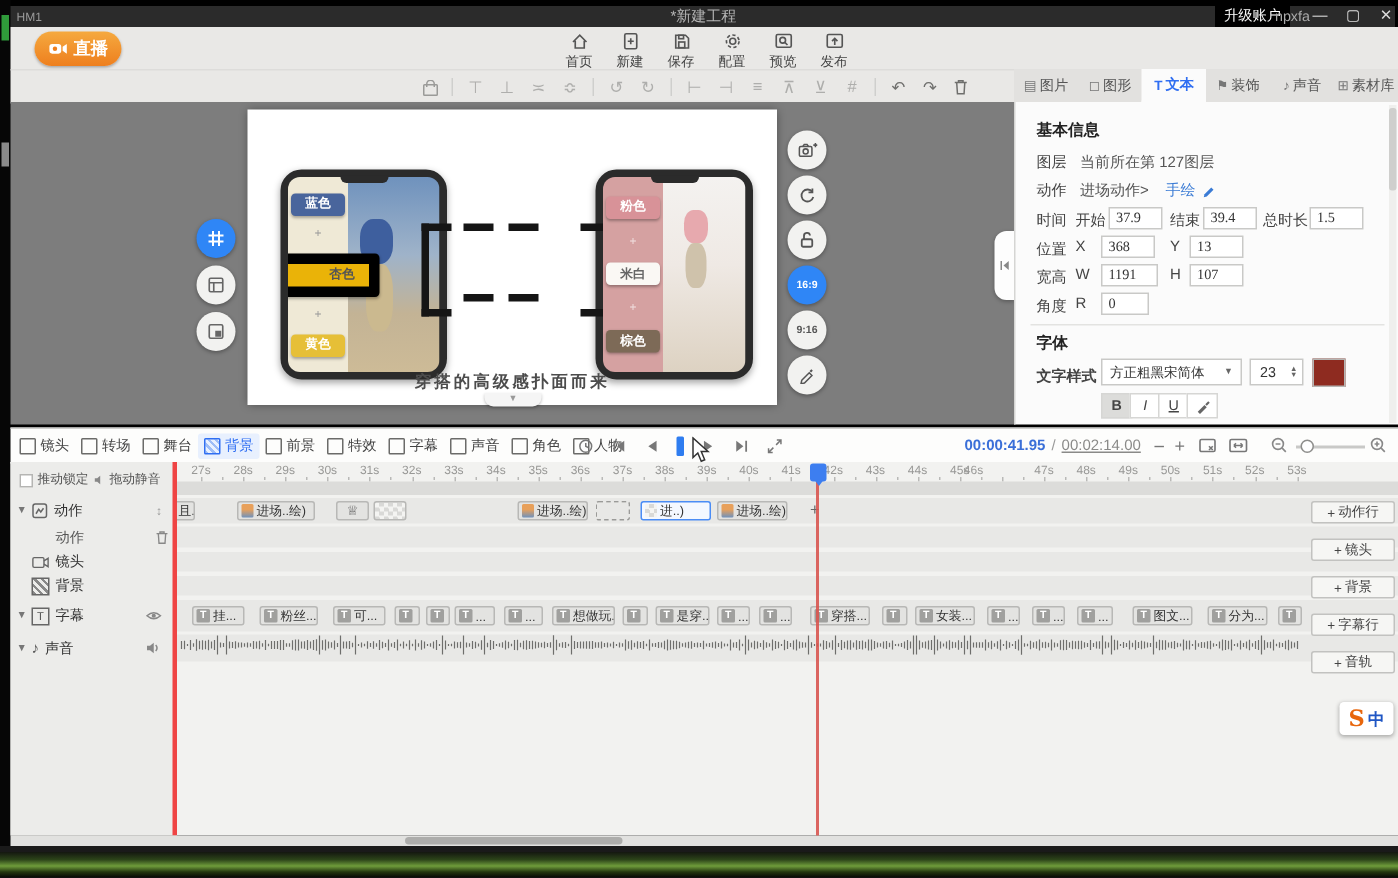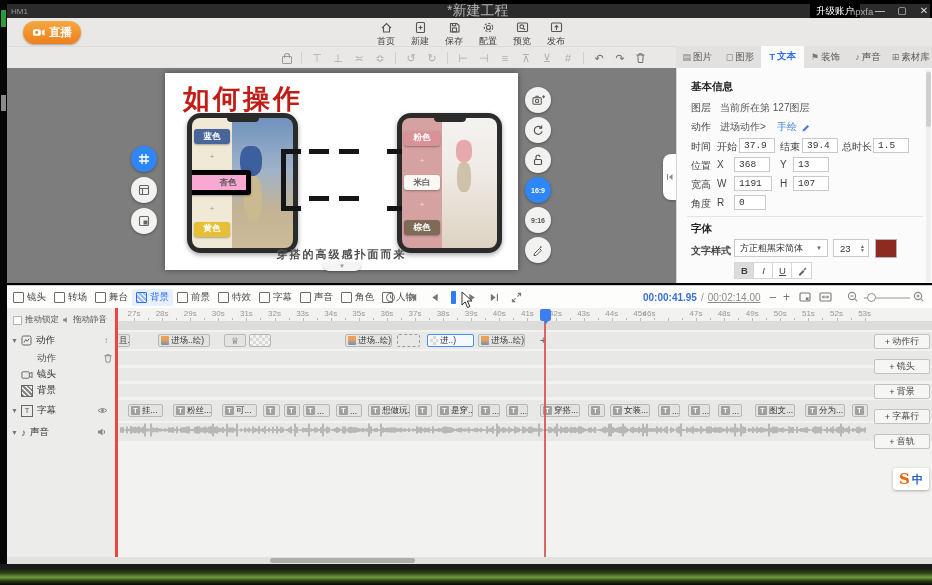--- a/index.html
+++ b/index.html
@@ -5,21 +5,21 @@
   html,body{margin:0;padding:0;background:#222;}
   .app{position:relative;width:932px;height:585px;background:#000;overflow:hidden;
        font-family:"Liberation Sans","DejaVu Sans",sans-serif;-webkit-font-smoothing:antialiased;}
   .abs{position:absolute;}
   svg{display:block;}
   
   .menubar{left:7px;top:4px;right:2px;height:14px;background:#2b2b2b;display:flex;align-items:center;
            font-size:10px;color:#c8c8c8;}
   .menu-logo{margin:0 8px 0 4px;color:#9a9a9a;font-size:8px;}
   .menu-item{padding:0 12px;cursor:default;}
-  .menu-title{position:absolute;left:440px;color:#b5b5b5;font-size:14px;}
+  .menu-title{position:absolute;left:440px;color:#b5b5b5;font-size:10px;}
   .upgrade{position:absolute;left:803px;top:0;height:14px;line-height:14px;padding:0 6px;background:#000000;color:#fff;font-size:9.5px;}
   .username{position:absolute;left:843px;color:#aaa;font-size:9.5px;}
   .winctl{position:absolute;top:0;height:14px;line-height:13px;color:#ddd;font-size:10px;width:18px;text-align:center;}
   
   .toolbar{left:7px;top:18px;right:0;height:28px;background:#e9e8e6;}
   .live-btn{left:16px;top:3px;width:58px;height:23px;border-radius:13px;background:linear-gradient(180deg,#f5a93f,#ee7f1e);
             display:flex;align-items:center;justify-content:center;gap:4px;color:#fff;font-size:11.5px;font-weight:bold;
             box-shadow:0 1px 2px rgba(0,0,0,.3);}
   .tb-action{width:34px;text-align:center;color:#444;font-size:9px;}
   .tb-action .ic{height:13px;display:flex;justify-content:center;margin-bottom:1px;}
@@ -58,21 +58,21 @@
   .slide-tab{left:158px;top:189px;width:38px;height:9px;background:#f5f5f5;border-radius:0 0 6px 6px;text-align:center;font-size:6px;color:#999;line-height:8px;box-shadow:0 1px 2px rgba(0,0,0,.25);}
   .circle-btn{position:absolute;width:26px;height:26px;border-radius:50%;background:#f2f2f0;display:flex;align-items:center;justify-content:center;box-shadow:0 1px 3px rgba(0,0,0,.35);color:#555;}
   .circle-btn.blue{background:#2f86f6;color:#fff;}
   .ratio-txt{font-size:7px;font-weight:bold;}
   .collapse-handle{left:663px;top:154px;width:13px;height:46px;background:#fdfdfd;border-radius:8px 0 0 8px;display:flex;align-items:center;justify-content:center;color:#888;font-size:7px;box-shadow:0 1px 3px rgba(0,0,0,.3);}
   
   .props{left:676px;top:68px;width:256px;height:215px;background:#fbfbfb;border-left:1px solid #d5d5d3;font-size:10px;color:#333;}
   .sec{position:absolute;left:14px;font-weight:bold;font-size:10.5px;color:#222;}
   .plabel{position:absolute;left:14px;color:#444;}
   .ptext{position:absolute;color:#555;}
-  .inp{position:absolute;height:15px;border:1px solid #c9c9c7;background:#fff;font-size:9.5px;color:#333;padding:4px 4px;box-sizing:border-box;font-family:Liberation Mono, monospace;}
+  .inp{position:absolute;height:15px;border:1px solid #c9c9c7;background:#fff;font-size:9.5px;color:#333;padding:4px 4px;box-sizing:border-box;font-family:Liberation Serif, serif;}
   .link-blue{color:#3a7bd5;}
   .pdivider{position:absolute;left:10px;right:10px;height:1px;background:#e3e3e1;}
   .dropdown{position:absolute;height:18px;border:1px solid #c9c9c7;background:#fff;font-size:9.5px;color:#333;display:flex;align-items:center;justify-content:space-between;padding:0 5px;box-sizing:border-box;}
   .spinner{position:absolute;height:18px;border:1px solid #c9c9c7;background:#fff;font-size:9.5px;display:flex;align-items:center;justify-content:space-between;padding:0 3px 0 6px;box-sizing:border-box;}
   .spin-arrows{display:flex;flex-direction:column;font-size:5px;color:#666;line-height:4px;}
   .swatch{position:absolute;width:20px;height:17px;border:1px solid #b5b5b3;}
   .biucell{position:absolute;width:19px;height:15px;border:1px solid #d6d6d4;background:#fff;display:flex;align-items:center;justify-content:center;font-size:9.5px;color:#444;}
   .biucell.on{background:#dcdcda;font-weight:bold;}
   .pscroll{left:926px;top:70px;width:5px;height:212px;background:#efefed;}
   .pscroll-thumb{position:absolute;left:0;top:2px;width:5px;height:55px;background:#cfcfcd;border-radius:2px;}
@@ -246,29 +246,28 @@
         <span>声音</span>
       </div>
       <div class="ptab">
         <span class="g">⊞</span>
         <span>素材库</span>
       </div>
     </div>
 
   <div class="abs canvas-area"></div>
   <div class="abs slide">
-    <div class="abs slide-title">如何操作</div>
 
     <div class="phone" style="left:22px;top:40px;width:101px;height:130px;text-align:center;">
       <div class="notch"></div>
       <div class="screen">
         <div class="colcard" style="width:40px;background:#efe9d6;">
           <span class="cbtn" style="background:#49659c;color:#fff;">蓝色</span>
           <span class="plus-sep">+</span>
-          <span class="cbtn" style="background:#f9a8d4;color:#555;border:5px solid #000000;padding-left:32px;">杏色</span>
+          <span class="cbtn" style="background:#eab308;color:#555;border:7px solid #000000;padding-left:32px;">杏色</span>
           <span class="plus-sep">+</span>
           <span class="cbtn" style="background:#e6bf37;color:#fff;">黄色</span>
         </div>
         <div class="photo" style="background:linear-gradient(180deg,#6f92bd 0%,#9fb3c9 40%,#c3b395 70%,#cdbb97 100%);">
           <div class="blob" style="left:8px;top:28px;width:22px;height:30px;background:#3e5f9e;"></div>
           <div class="blob" style="left:12px;top:58px;width:18px;height:45px;background:#cbb98f;"></div>
         </div>
       </div>
     </div>
 

